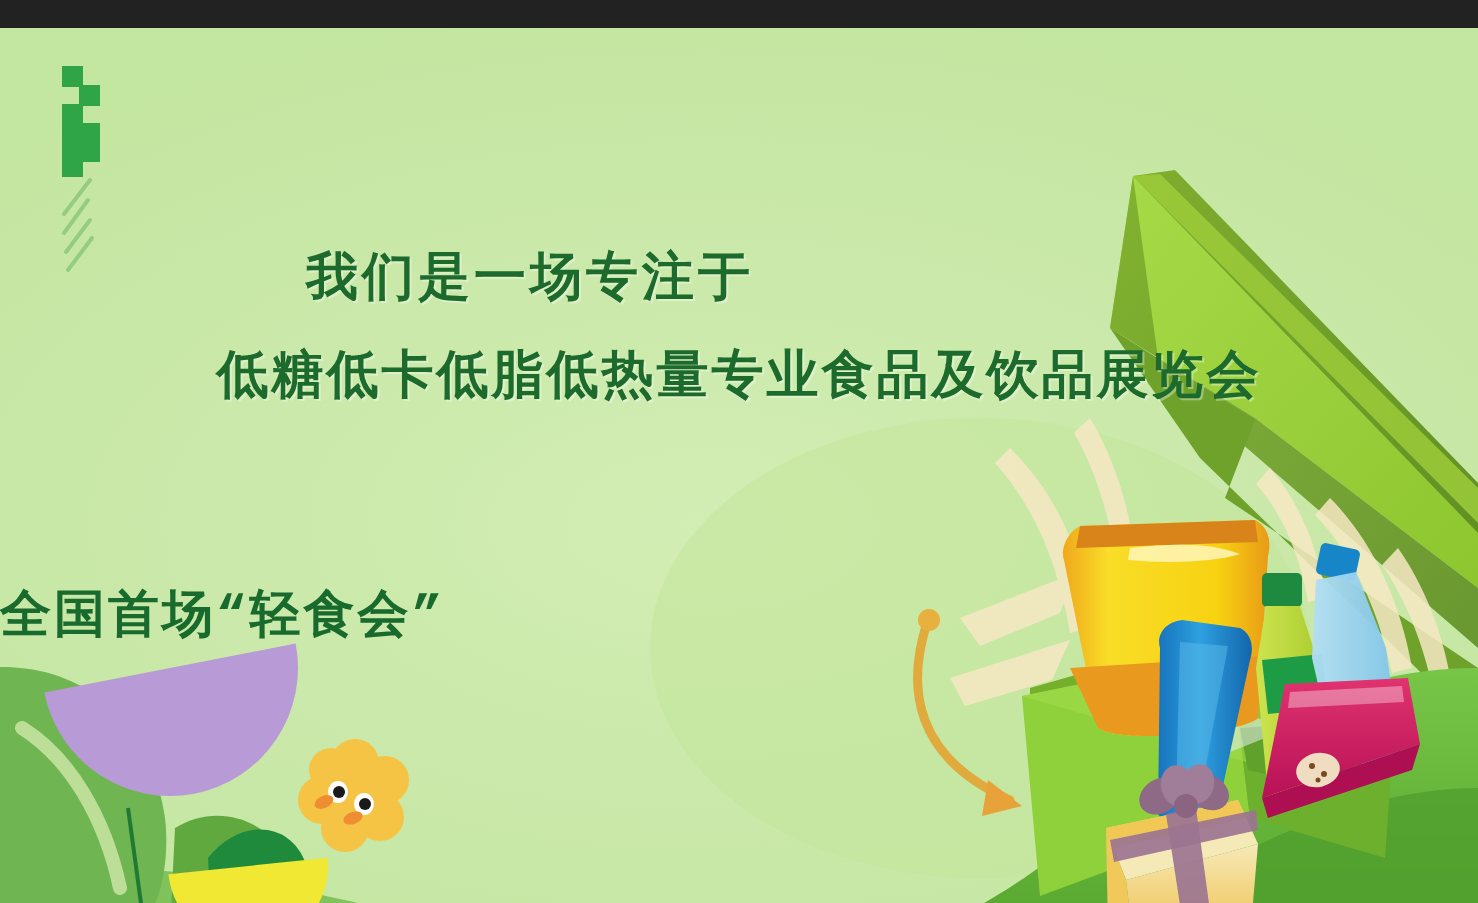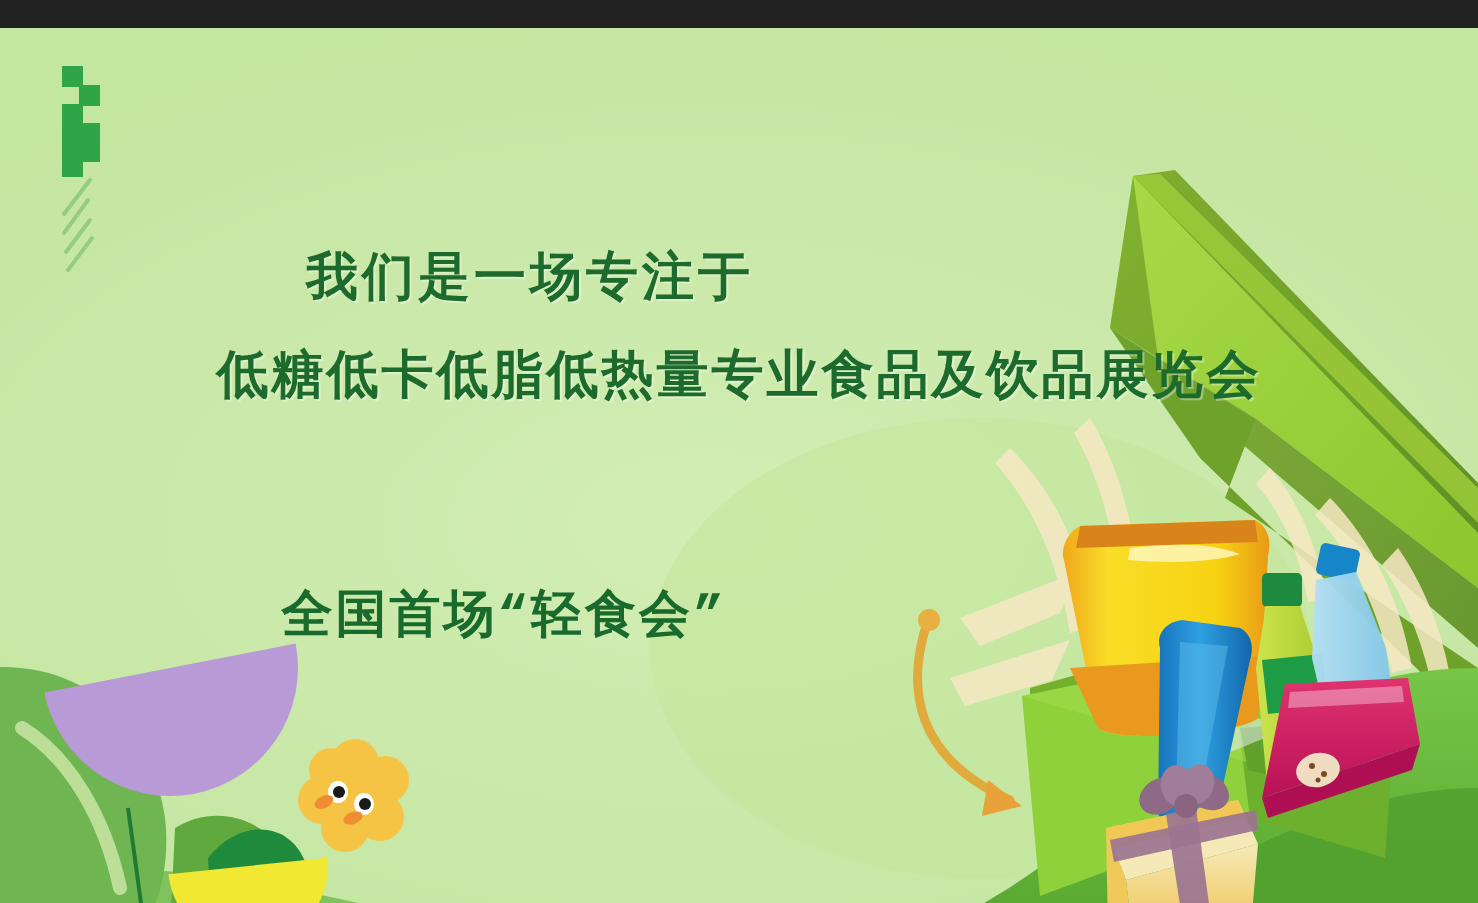--- a/index.html
+++ b/index.html
@@ -40,21 +40,20 @@
   .t-meta{
     position:absolute;left:0;top:428px;width:1018px;
     text-align:center;
     font-size:37px;font-weight:bold;letter-spacing:1px;
     color:#1c1c1c;
     white-space:nowrap;
   }
   .t-meta .gap{display:inline-block;width:78px;}
   .t-tag{
     position:absolute;left:0;top:552px;width:1008px;
-    text-align:center;
     font-size:51px;font-weight:bold;letter-spacing:3px;
     color:#186b2c;
     white-space:nowrap;
   }
 </style>
 </head>
 <body>
 
 <div id="poster">
 

